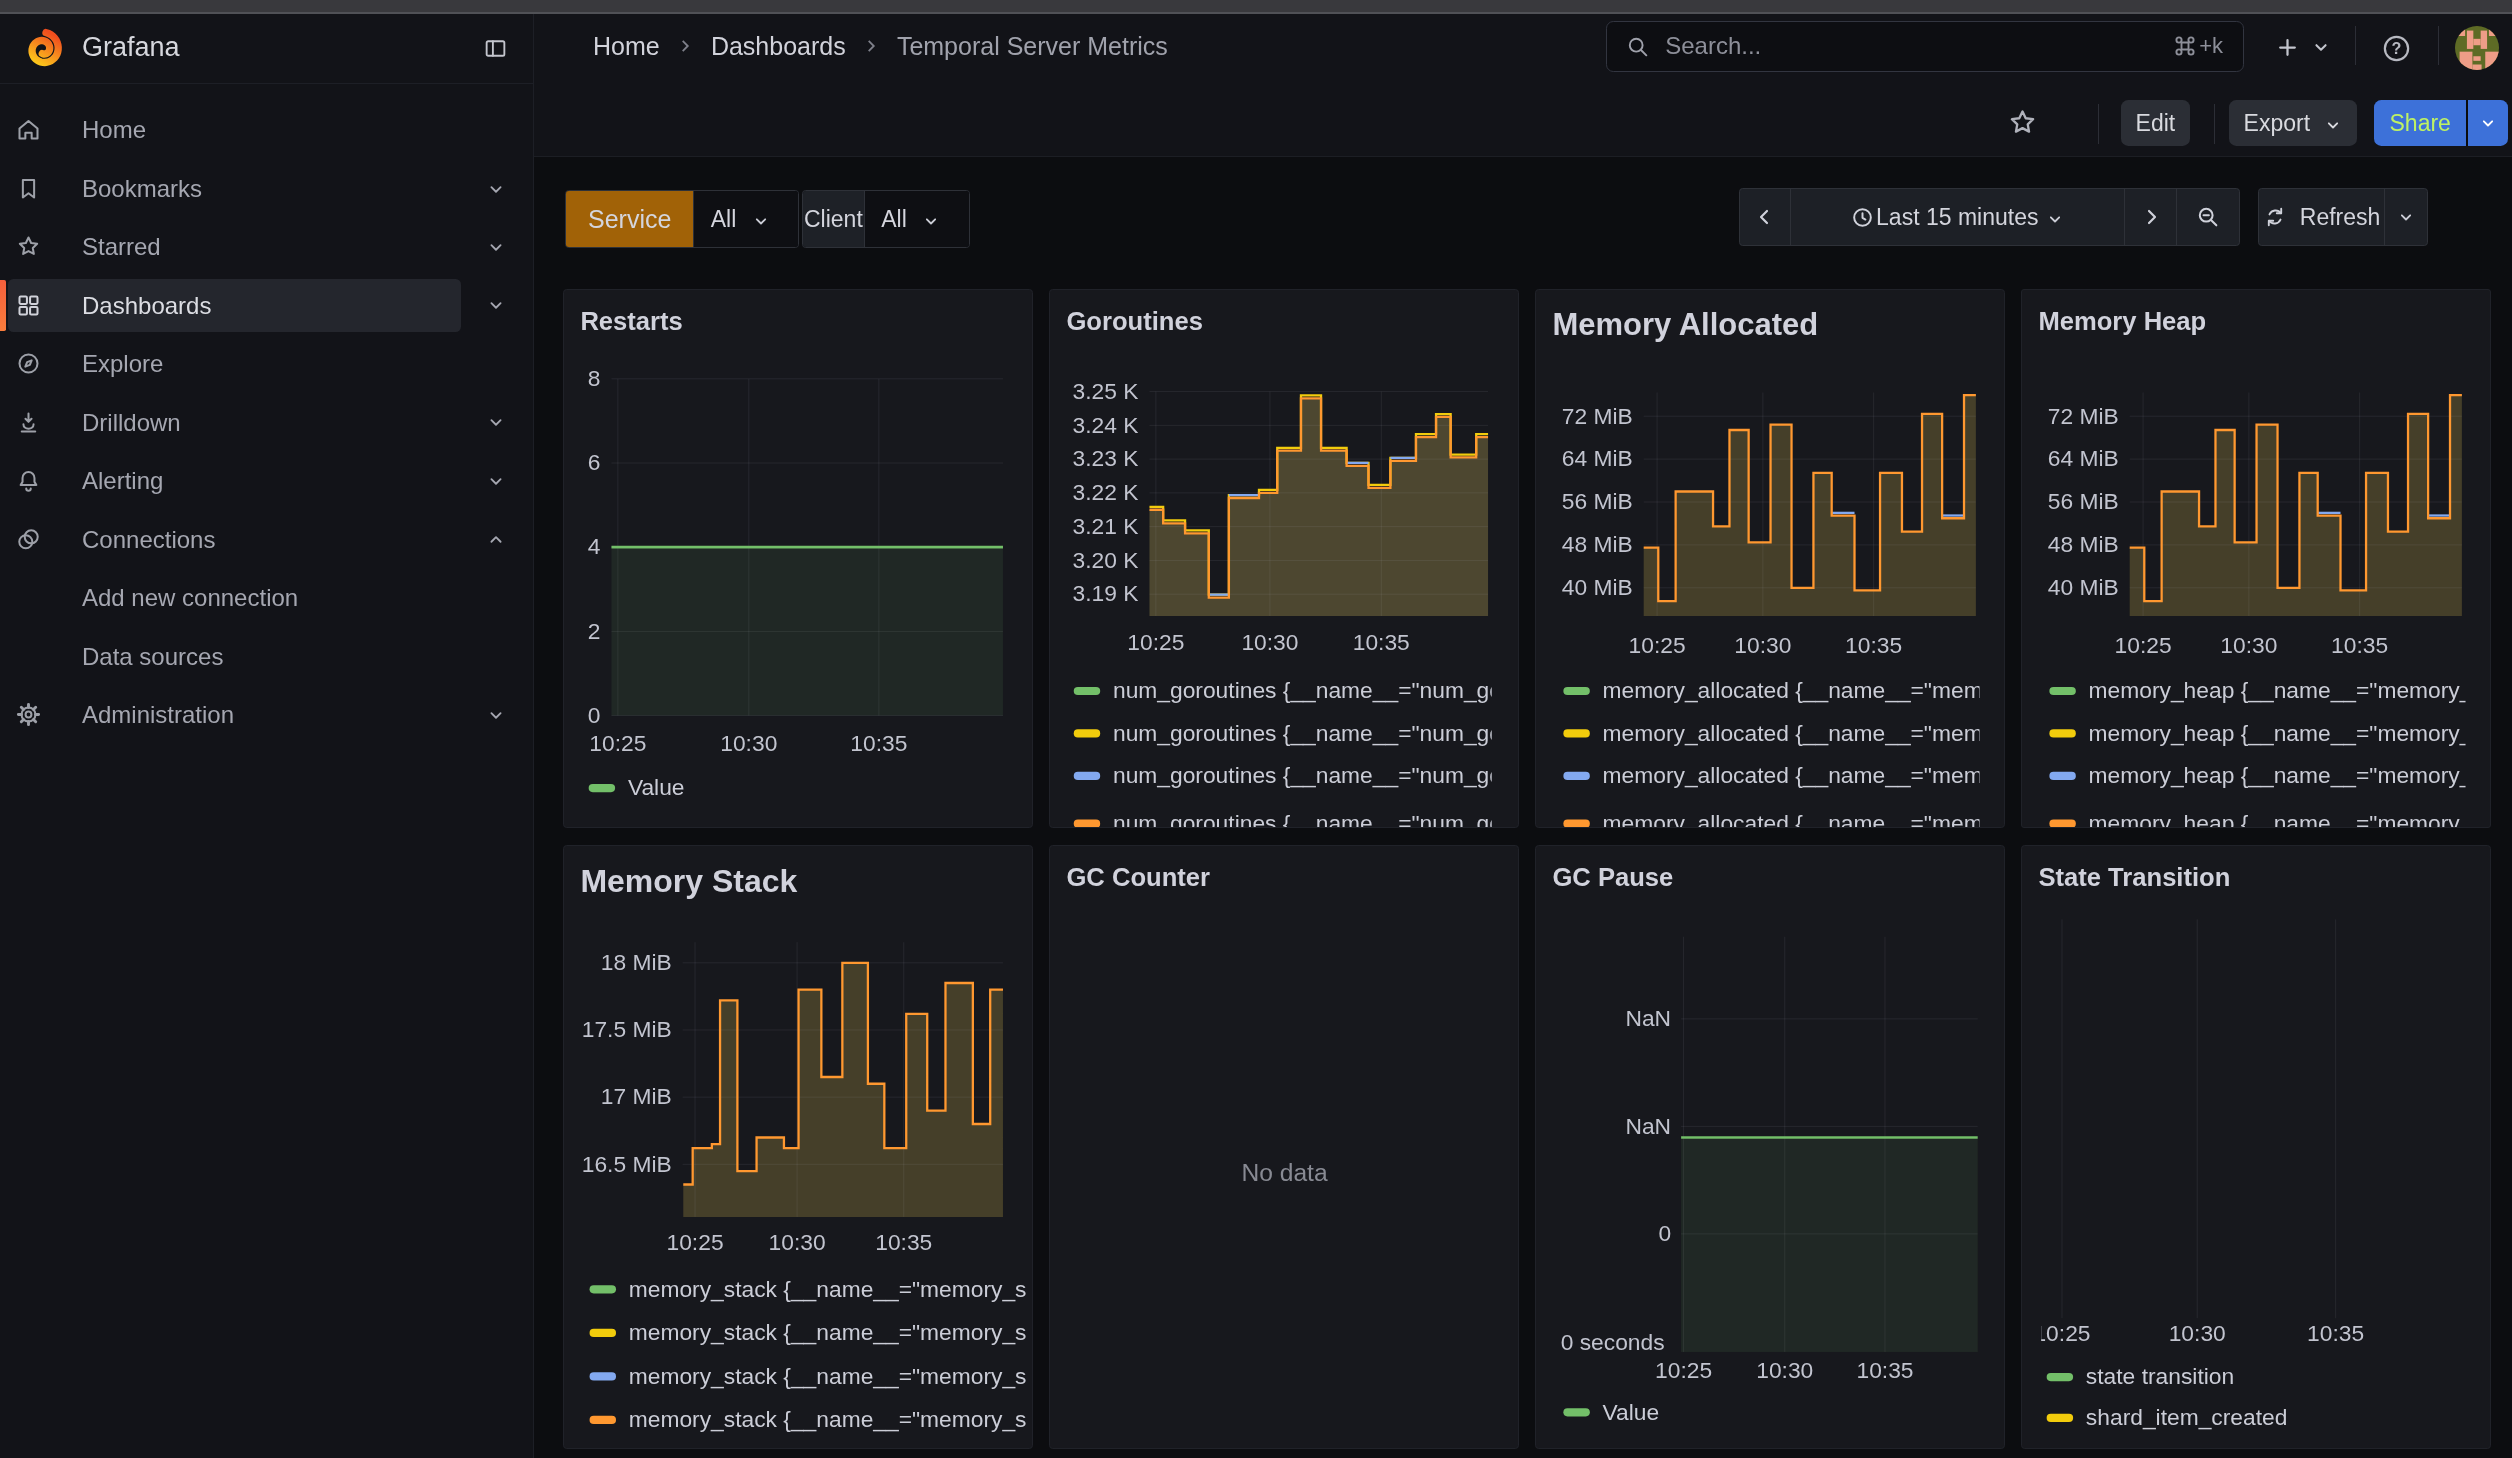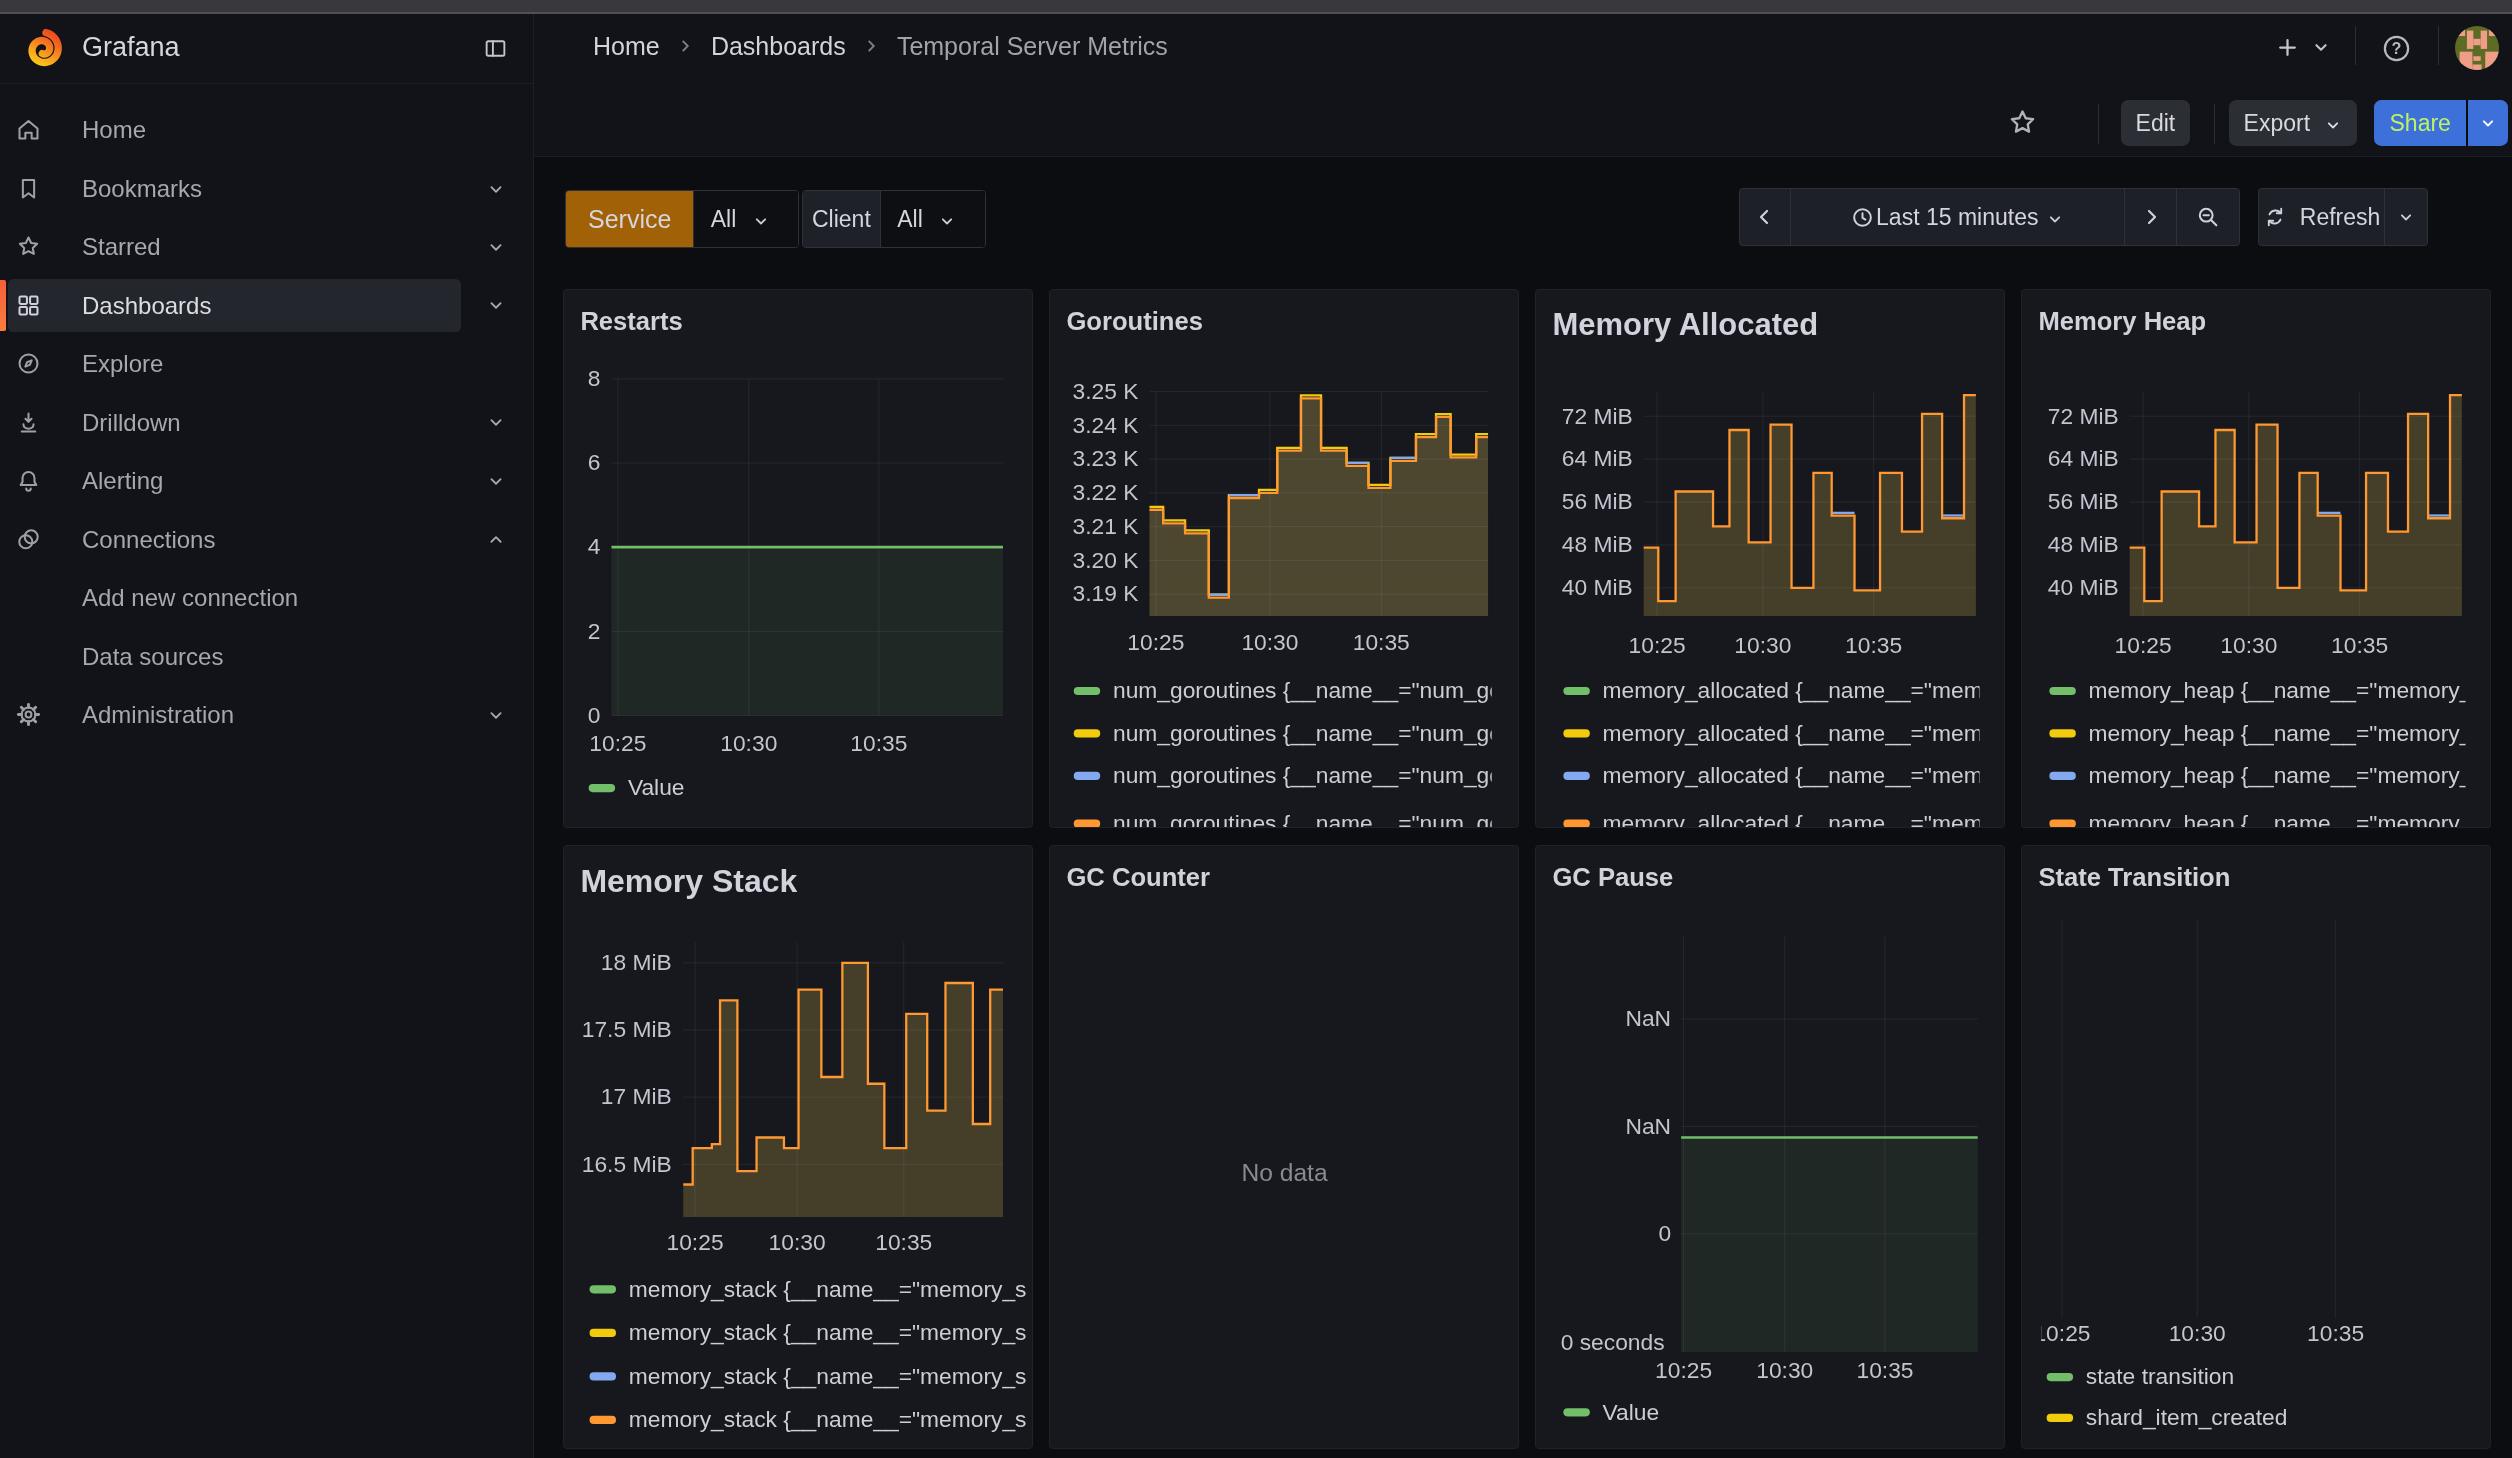--- a/index.html
+++ b/index.html
@@ -102,20 +102,36 @@
   <div style="position:absolute;left:59px;top:18px;display:flex;align-items:center;gap:14.6px;font-size:25px">
     <span style="color:#d2d3db">Home</span>
     <svg width="22" height="22" viewBox="0 0 24 24" fill="none" stroke="#7e808a" stroke-width="2">
         <path d="M9.5 6.5l5.5 5.5-5.5 5.5"></path>
       </svg>
     <span style="color:#d2d3db">Dashboards</span>
     <svg width="22" height="22" viewBox="0 0 24 24" fill="none" stroke="#7e808a" stroke-width="2">
         <path d="M9.5 6.5l5.5 5.5-5.5 5.5"></path>
       </svg>
     <span style="color:#a0a2ac">Temporal Server Metrics</span>
+  </div>
+  <div style="position:absolute;left:1072px;top:7.3px;width:638px;height:51px;background:#0d0e12;border:0.9px solid #323540;border-radius:7.3px;display:flex;align-items:center">
+    <span style="margin-left:18px;display:flex">
+        <svg width="25.6" height="25.6" viewBox="0 0 24 24" fill="none" stroke="#9fa1ab" stroke-width="1.8" stroke-linecap="round" stroke-linejoin="round" style="">
+          <circle cx="10.5" cy="10.5" r="6"></circle>
+          <path d="M15 15l5 5"></path>
+        </svg>
+      </span>
+    <span style="margin-left:14.6px;font-size:24px;color:#8d8f99">Search...</span>
+    <span style="margin-left:auto;margin-right:20px;display:flex;align-items:center;gap:1.8px;font-size:22px;color:#8d8f99"><svg width="24" height="24" viewBox="0 0 24 24" fill="none" stroke="#8d8f99" stroke-width="1.9">
+<path d="M8.5 8.5h7v7h-7z"></path>
+          <circle cx="6" cy="6" r="2.6"></circle>
+          <circle cx="18" cy="6" r="2.6"></circle>
+          <circle cx="6" cy="18" r="2.6"></circle>
+          <circle cx="18" cy="18" r="2.6"></circle>
+        </svg>+k</span>
   </div>
   <div style="position:absolute;left:1740px;top:20px;display:flex;align-items:center">
     <svg width="27" height="27" viewBox="0 0 24 24" fill="none" stroke="#c3c5cd" stroke-width="2" stroke-linecap="round" stroke-linejoin="round" style="">
         <path d="M12 5.5v13M5.5 12h13"></path>
       </svg>
     <span style="margin-left:9px;display:flex">
         <svg width="22" height="22" viewBox="0 0 24 24" fill="none" stroke="#c3c5cd" stroke-width="2.2" stroke-linecap="round" stroke-linejoin="round" style="">
           <path d="M7 10l5 5 5-5"></path>
         </svg>
       </span>
@@ -172,21 +188,21 @@
 
 <div style="position:absolute;left:534px;top:157px;width:1978px;height:1301px;background:#0c0d10"></div>
 
 <div style="position:absolute;left:565px;top:190px;height:58px;display:flex;border:0.9px solid #2e3138;border-radius:3.7px;overflow:hidden">
   <div style="background:#a16207;padding:0 22px;display:flex;align-items:center;font-size:25px;font-weight:500;color:#d4d5dd;border-right:0.9px solid #2e3138">Service</div>
   <div style="background:#0e0f13;padding:0 16.4px;display:flex;align-items:center;gap:14.6px;font-size:23px;font-weight:500;color:#d4d5dd;min-width:104px">All <span style="margin-top:1.8px"><svg width="20" height="20" viewBox="0 0 24 24" fill="none" stroke="#c9cbd4" stroke-width="2.2" stroke-linecap="round" stroke-linejoin="round" style="vertical-align:middle">
           <path d="M7 10l5 5 5-5"></path>
         </svg></span></div>
 </div>
 <div style="position:absolute;left:802px;top:190px;height:58px;display:flex;border:0.9px solid #2e3138;border-radius:3.7px;overflow:hidden">
-  <div style="background:#1e2127;padding:0 9px;display:flex;align-items:center;font-size:23px;font-weight:500;color:#d4d5dd;border-right:0.9px solid #2e3138">Client</div>
+  <div style="background:#1e2127;padding:0 1px;display:flex;align-items:center;font-size:23px;font-weight:500;color:#d4d5dd;border-right:0.9px solid #2e3138">Client</div>
   <div style="background:#0e0f13;padding:0 16.4px;display:flex;align-items:center;gap:14.6px;font-size:23px;font-weight:500;color:#d4d5dd;min-width:104px">All <span style="margin-top:1.8px"><svg width="20" height="20" viewBox="0 0 24 24" fill="none" stroke="#c9cbd4" stroke-width="2.2" stroke-linecap="round" stroke-linejoin="round" style="vertical-align:middle">
           <path d="M7 10l5 5 5-5"></path>
         </svg></span></div>
 </div>
 
 <div style="position:absolute;left:1739px;top:188px;height:58px;display:flex;background:#1d2026;border:0.9px solid #2e3138;border-radius:3.7px;overflow:hidden">
   <div style="width:51px;display:flex;align-items:center;justify-content:center;border-right:0.9px solid #2e3138">
       <svg width="24" height="24" viewBox="0 0 24 24" fill="none" stroke="#cfd1da" stroke-width="2.2" stroke-linecap="round" stroke-linejoin="round" style="">
         <path d="M14 6l-6 6 6 6"></path>
       </svg>

